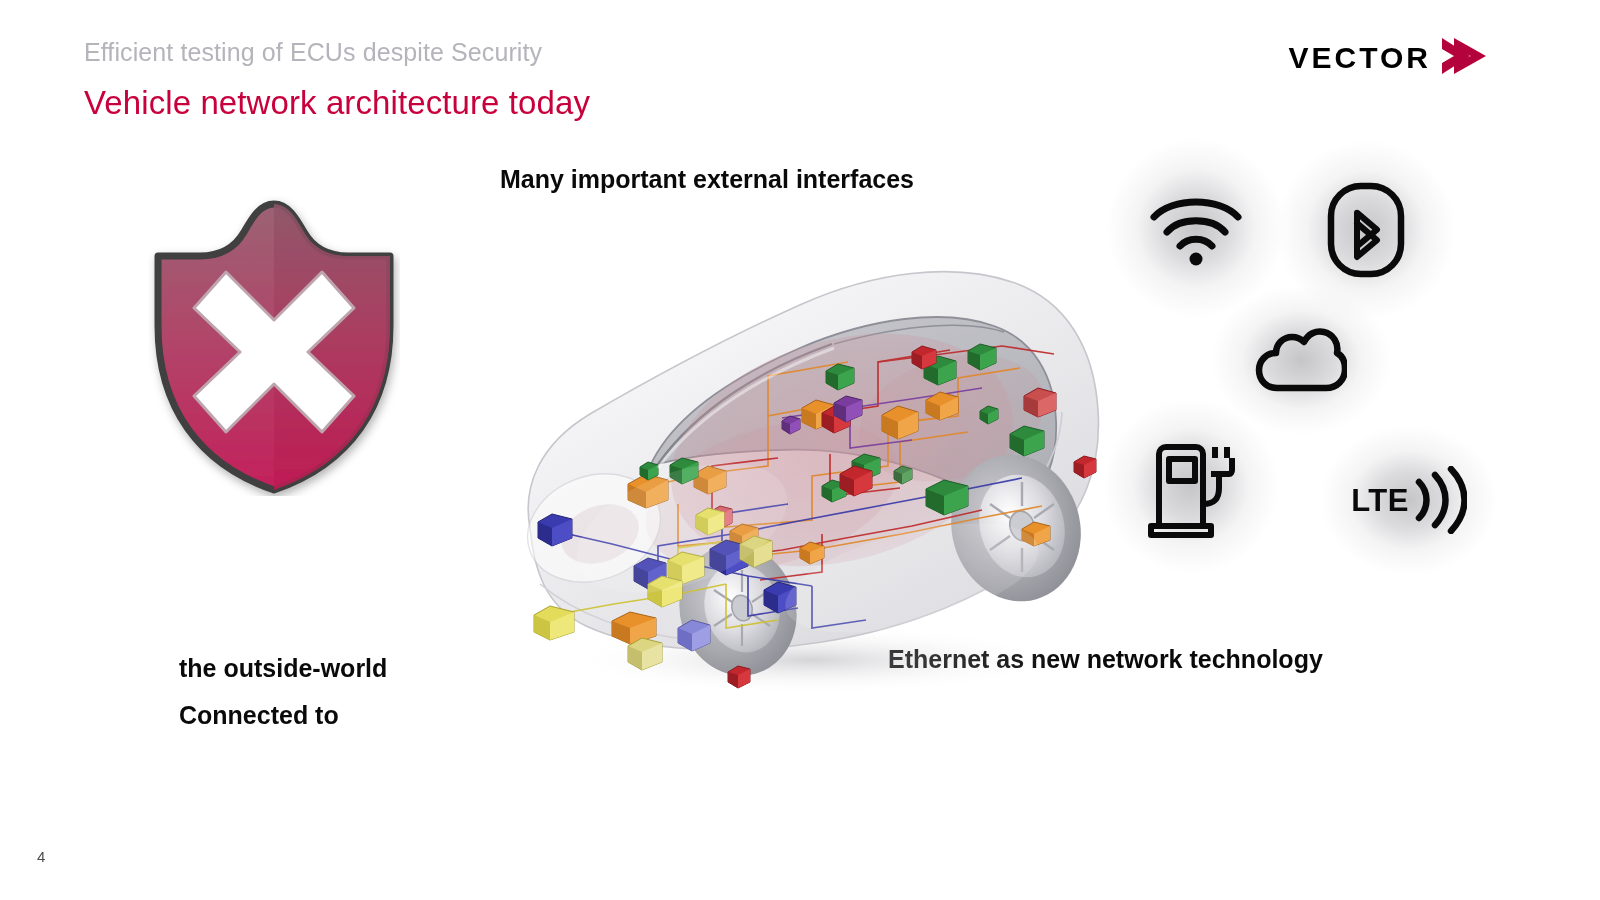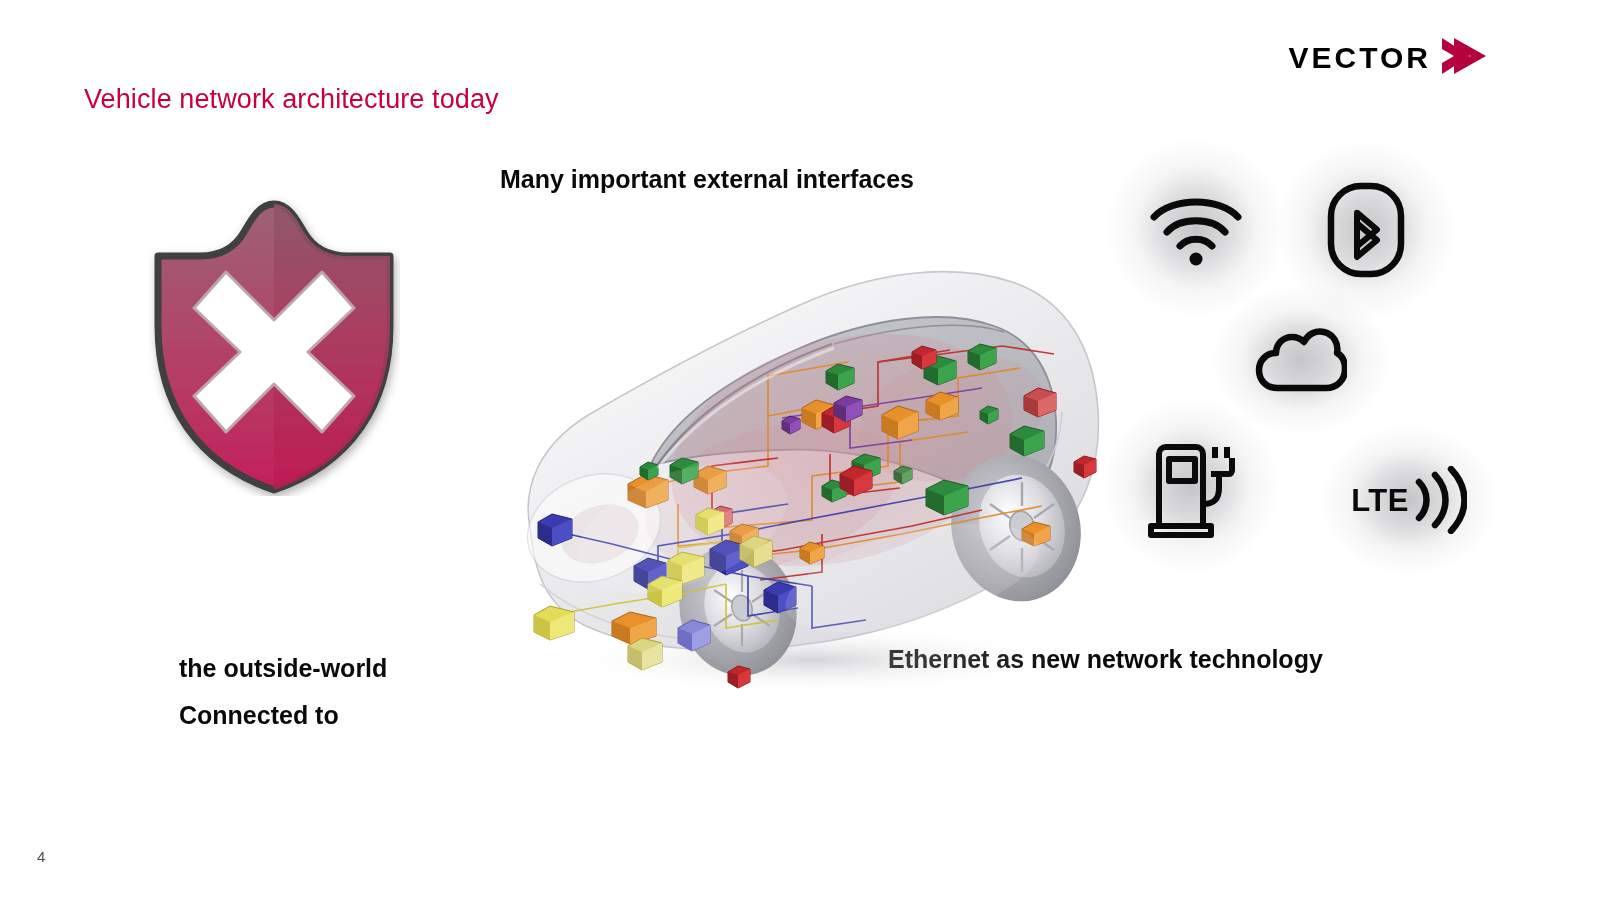--- a/index.html
+++ b/index.html
@@ -29,21 +29,21 @@
     top: 38px;
     font-size: 25px;
     color: #b4b4bb;
     letter-spacing: 0.1px;
     white-space: nowrap;
   }
   .slide-title {
     position: absolute;
     left: 84px;
     top: 84px;
-    font-size: 27px;
+    font-size: 33px;
     color: #c8003c;
     letter-spacing: 0.1px;
     white-space: nowrap;
     text-align: center;
   }
 
   
   .logo {
     position: absolute;
     right: 112px;
@@ -152,20 +152,21 @@
     top: 848px;
     font-size: 15px;
     color: #4d4d4d;
   }
 </style>
 </head>
 <body>
 
 <div class="slide">
 
+  <div class="eyebrow">Efficient testing of ECUs despite Security</div>
   <div class="slide-title">Vehicle network architecture today</div>
 
   <div class="logo">
     <span class="logo-word">VECTOR</span>
     <span class="logo-chevron">
       <svg width="48" height="40" viewBox="0 0 48 40">
         <path d="M2 2 L30 20 L2 38 L2 27 L14 20 L2 13 Z" fill="#B4023C"></path>
         <path d="M14 2 L46 20 L14 38 L14 26 L31 20 L14 14 Z" fill="#B4023C"></path>
       </svg>
     </span>

